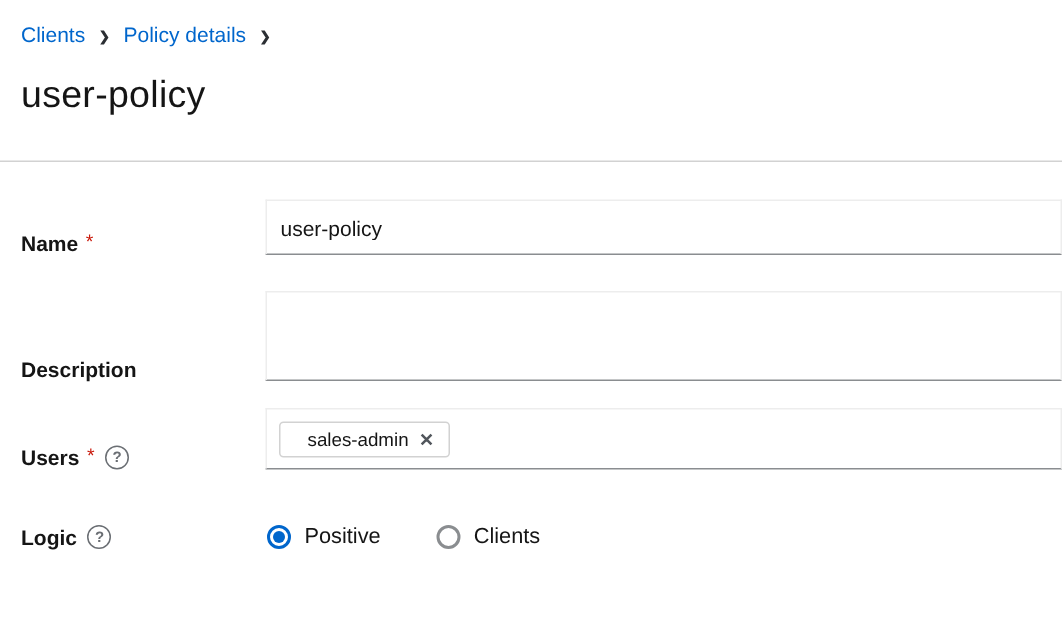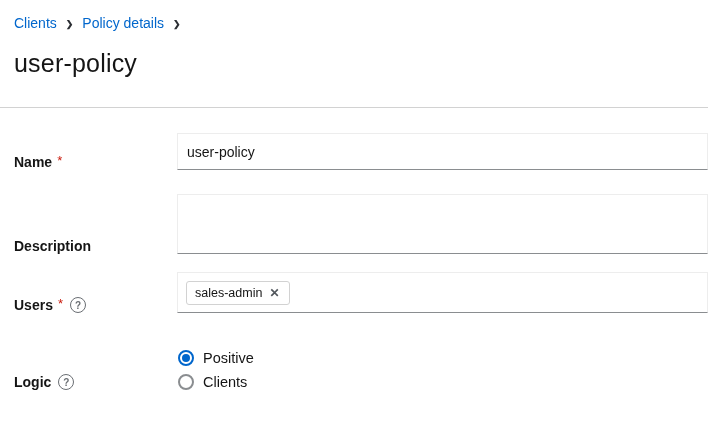--- a/index.html
+++ b/index.html
@@ -119,37 +119,37 @@
     display: flex;
     align-items: center;
     cursor: text;
   }
   .chip {
     display: inline-flex;
     align-items: center;
     border: 1px solid #d2d2d2;
     border-radius: 3px;
     background: #ffffff;
-    padding: 4px 3px 4px 8px;
+    padding: 4px 3px 4px 18px;
     font-size: 12.5px;
     color: #151515;
   }
   .chip-close {
     border: none;
     background: none;
     color: #51565c;
     font-size: 12px;
     font-weight: 700;
     padding: 0 7px;
     cursor: pointer;
     line-height: 1;
   }
 
   
-  .radio-group { display: flex; flex-direction: column; gap: 8px; padding-top: 1px; }
+  .radio-group { display: flex; flex-direction: row; gap: 36px; padding-top: 1px; }
   .radio-option {
     display: flex;
     align-items: center;
     cursor: pointer;
     font-size: 14.5px;
     color: #151515;
   }
   .radio-option input[type="radio"] {
     appearance: none;
     -webkit-appearance: none;

